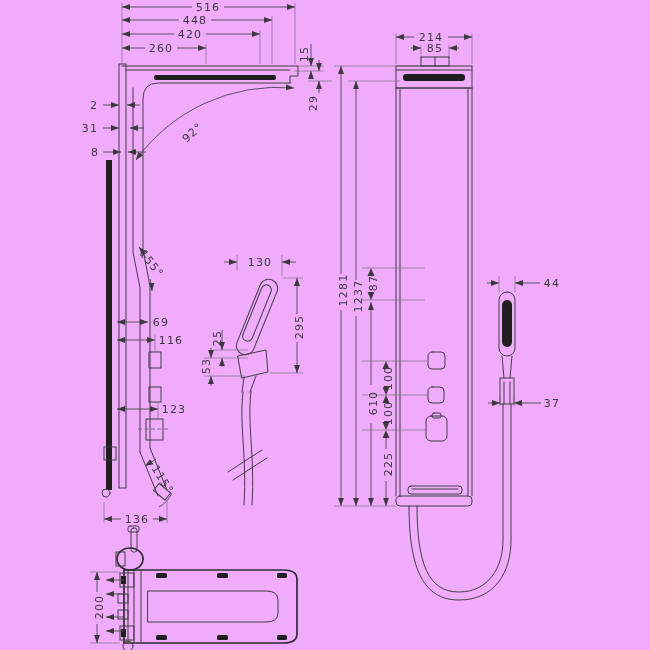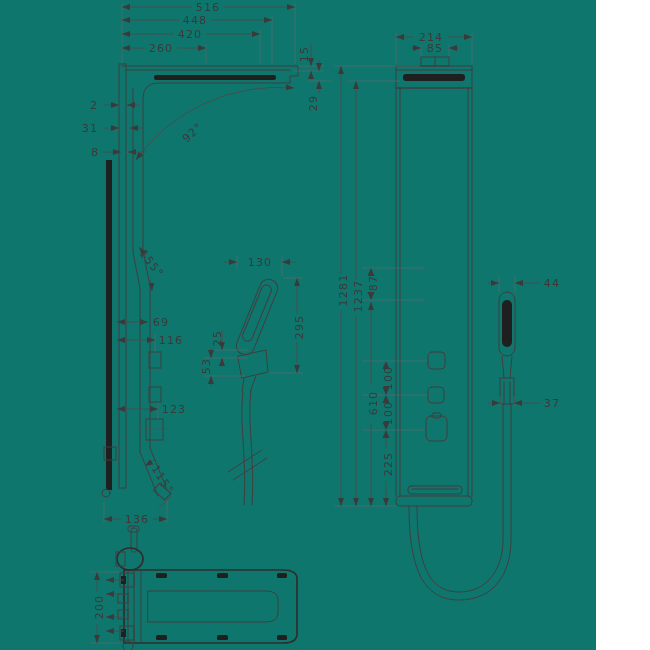--- a/index.html
+++ b/index.html
@@ -1,16 +1,16 @@
 <!DOCTYPE html>
 <html><head>
 <meta charset="utf-8">
 <style>
   html,body{margin:0;padding:0;background:#ffffff;}
-  #stage{width:596px;height:650px;position:relative;background:#0f766e;overflow:hidden;}
+  #stage{width:650px;height:650px;position:relative;background:#f0abfc;overflow:hidden;}
   svg{display:block;}
   .ln{stroke:#3f3f3f;stroke-width:1;fill:none;stroke-linecap:round;}
   .ln2{stroke:#2e2e2e;stroke-width:1.7;fill:none;stroke-linecap:round;}
   .dk{fill:#1f1f1f;stroke:none;}
   .dim{stroke:#4a4a4a;stroke-width:0.9;fill:none;}
   .ext{stroke:#6a6a6a;stroke-width:0.6;fill:none;}
   .arr{fill:#3a3a3a;stroke:none;}
   text{font-family:"DejaVu Sans","Liberation Sans",sans-serif;font-size:11px;fill:#3a3a3a;letter-spacing:1.2px;text-anchor:middle;}
   .dash{stroke:#555;stroke-width:0.7;fill:none;stroke-dasharray:4 2.5;}
 </style>

